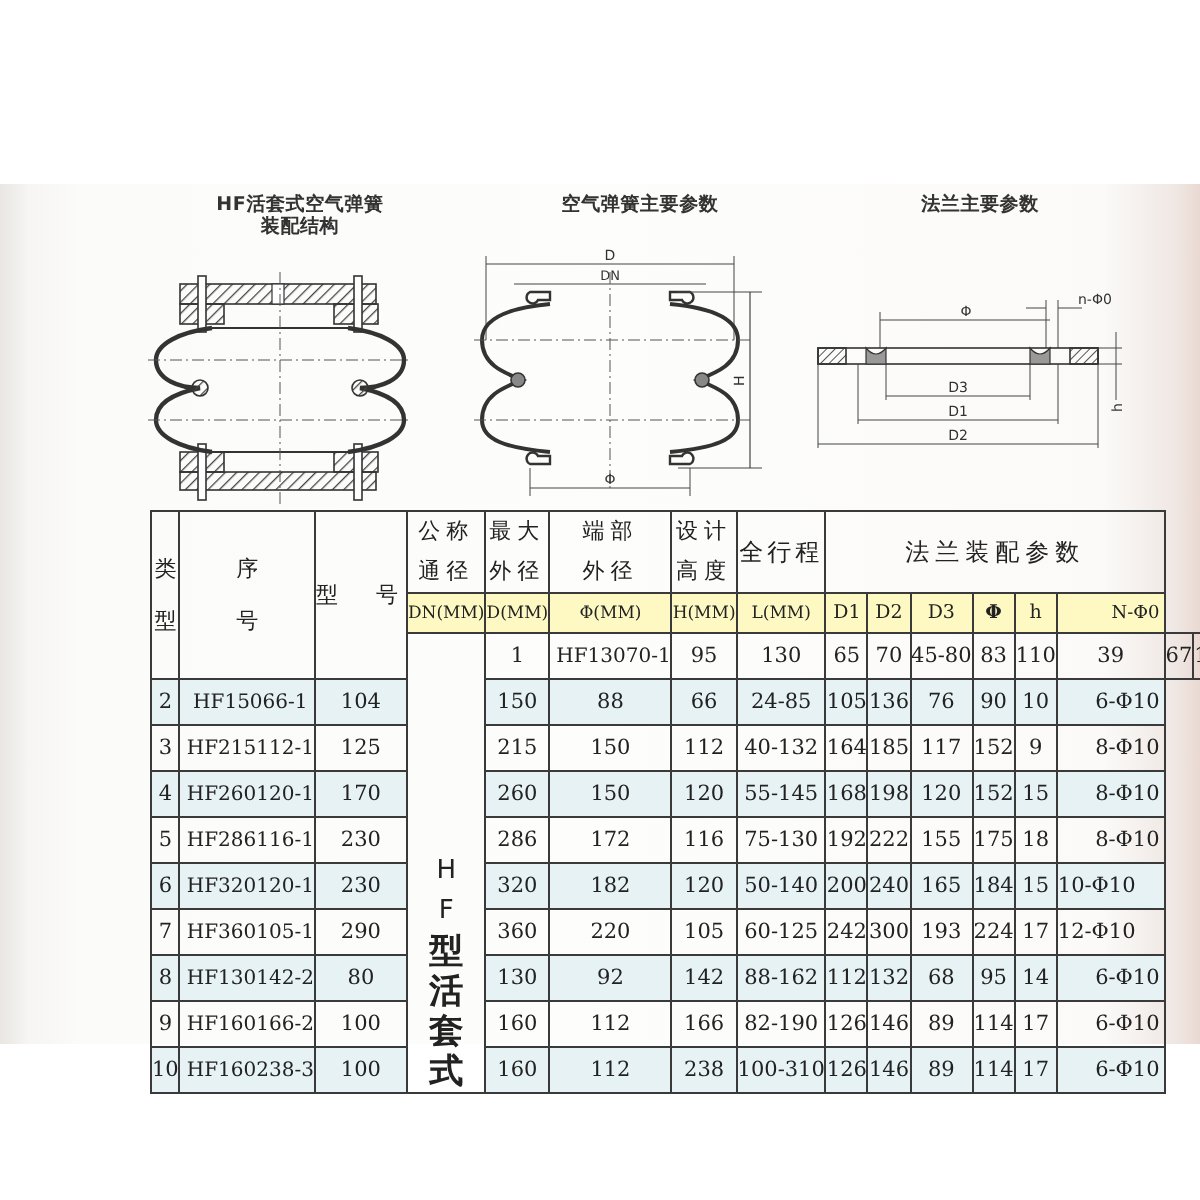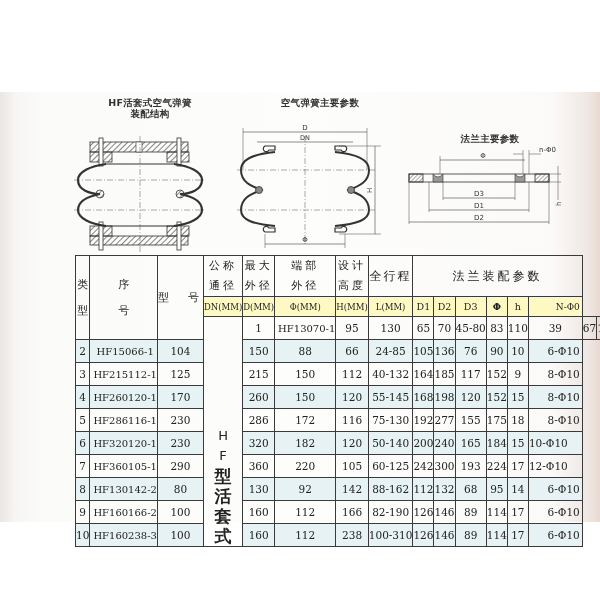--- a/index.html
+++ b/index.html
@@ -40,21 +40,21 @@
 </head>
 <body>
 
 <div class="paper"></div>
 
 <div class="caption" style="left:70px; top:97px; width:160px;">
   <div>HF活套式空气弹簧</div>
   <div>装配结构</div>
 </div>
 <div class="caption" style="left:240px; top:97px; width:160px;">空气弹簧主要参数</div>
-<div class="caption" style="left:420px; top:97px; width:140px;margin-top:36px;">法兰主要参数</div>
+<div class="caption" style="left:420px; top:97px; width:140px;">法兰主要参数</div>
 
 <svg class="drawing" style="left:70px; top:120px;" width="160" height="135" viewBox="0 0 160 135">
   <defs>
     <pattern id="hatch" width="4" height="4" patternUnits="userSpaceOnUse" patternTransform="rotate(45)">
       <line x1="0" y1="0" x2="0" y2="4" stroke="#444" stroke-width="1.3"></line>
     </pattern>
   </defs>
 
   <rect x="20" y="22" width="98" height="10" fill="url(#hatch)" stroke="#333" stroke-width="0.8"></rect>
   <rect x="66" y="22" width="6" height="10" fill="#fff" stroke="#333" stroke-width="0.6"></rect>
@@ -292,21 +292,21 @@
   </tr>
   <tr class="data">
     <td>5</td>
     <td class="model">HF286116-1</td>
     <td>230</td>
     <td>286</td>
     <td>172</td>
     <td>116</td>
     <td>75-130</td>
     <td>192</td>
-    <td>277</td>
+    <td>222</td>
     <td>155</td>
     <td>175</td>
     <td>18</td>
     <td style="text-align:right;padding-right:2px">8-Φ10</td>
   </tr>
   <tr class="data shade">
     <td class="s">6</td>
     <td class="s model">HF320120-1</td>
     <td class="s">230</td>
     <td class="s">320</td>

